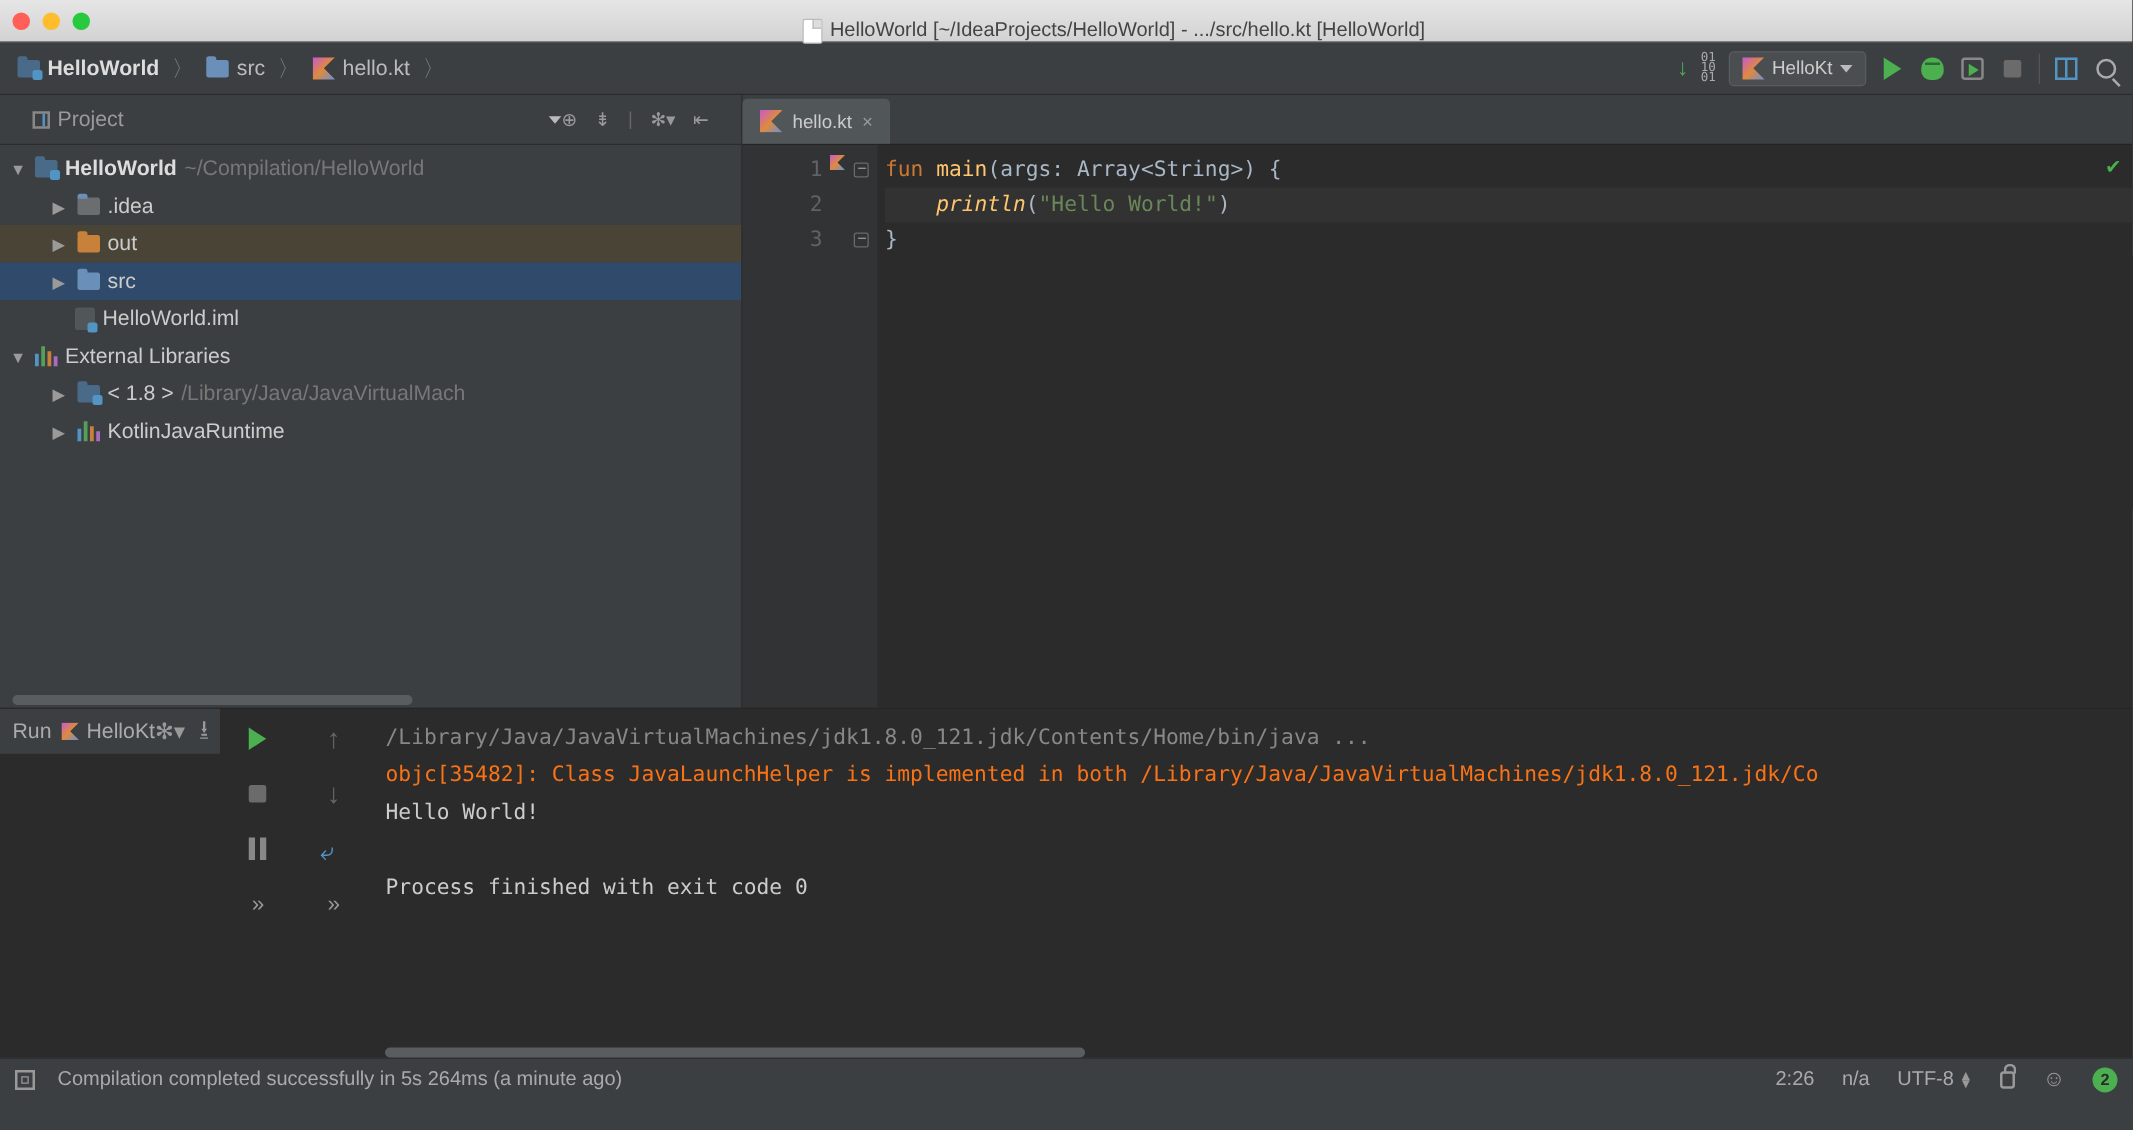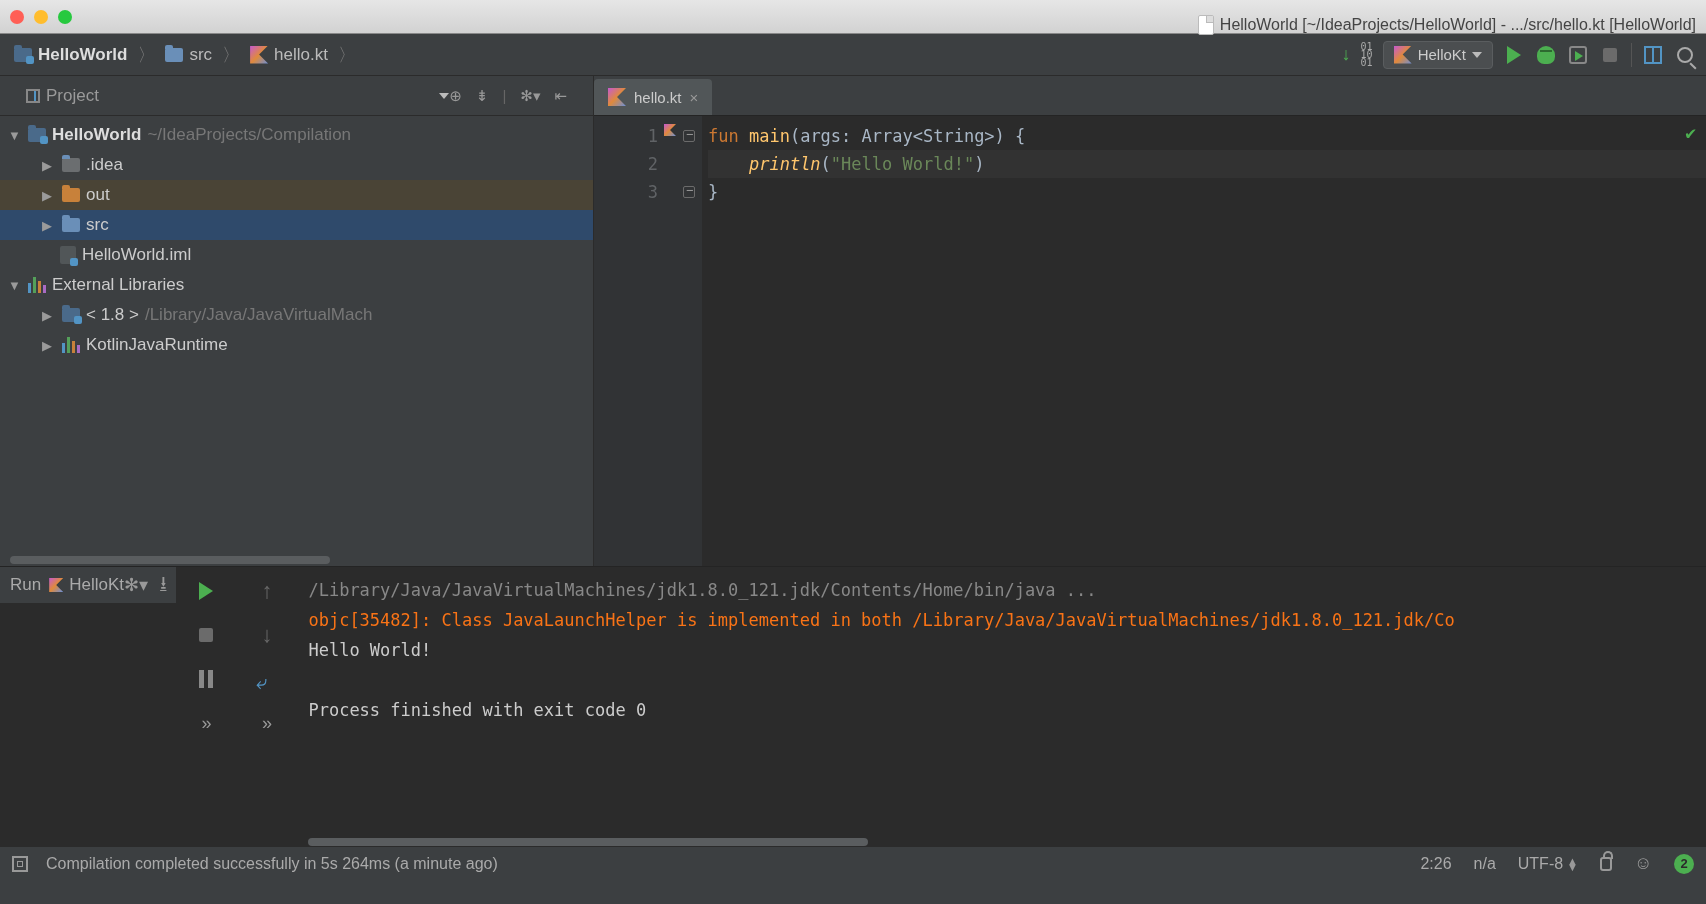--- a/index.html
+++ b/index.html
@@ -17,21 +17,21 @@
   height: 34px;
   background: linear-gradient(#e6e6e6,#d2d2d2);
   display: flex;
   align-items: center;
   padding: 0 10px;
   border-bottom: 1px solid #888;
 }
 .traffic { display: flex; gap: 10px; margin-right: 14px; }
 .tl { width: 14px; height: 14px; border-radius: 50%; }
 .tl.red { background:#ff5f56; } .tl.yellow{ background:#ffbd2e;} .tl.green{ background:#27c93f;}
-.title-center { flex:1; text-align:center; color:#444; font-size:16px; display:flex; align-items:center; justify-content:flex-end; gap:6px;margin-top:16px;}
+.title-center { flex:1; text-align:center; color:#444; font-size:16px; display:flex; align-items:center; justify-content:center; gap:6px;margin-top:16px;}
 .file-ic { width:16px; height:20px; background:#fff; border:1px solid #bbb; border-radius:2px; position:relative;}
 .file-ic::after{content:""; position:absolute; top:0; right:0; width:6px; height:6px; background:#ddd; border-left:1px solid #bbb; border-bottom:1px solid #bbb;}
 
 .navbar {
   height: 42px;
   background: #3c3f41;
   border-bottom: 1px solid #2b2b2b;
   display: flex; align-items: center;
   padding: 0 10px;
 }
@@ -219,21 +219,21 @@
         <span style="color:#666">|</span>
         <span class="pp-tool">✻▾</span>
         <span class="pp-tool">⇤</span>
       </div>
     </div>
     <div class="tree">
       <div class="tree-row">
         <span class="arrow">▼</span>
         <span class="folder-ic module"></span>
         <span class="name bold">HelloWorld</span>
-        <span class="path">~/IdeaProjects/Compilation</span>
+        <span class="path">~/Compilation/HelloWorld</span>
       </div>
       <div class="tree-row">
         <span class="ind" style="width:28px"></span>
           <span class="arrow">▶</span>
         <span class="folder-ic" style="background:#6b6e70;"></span>
         <span class="name">.idea</span>
       </div>
       <div class="tree-row highlighted">
         <span class="ind" style="width:28px"></span>
           <span class="arrow">▶</span>

